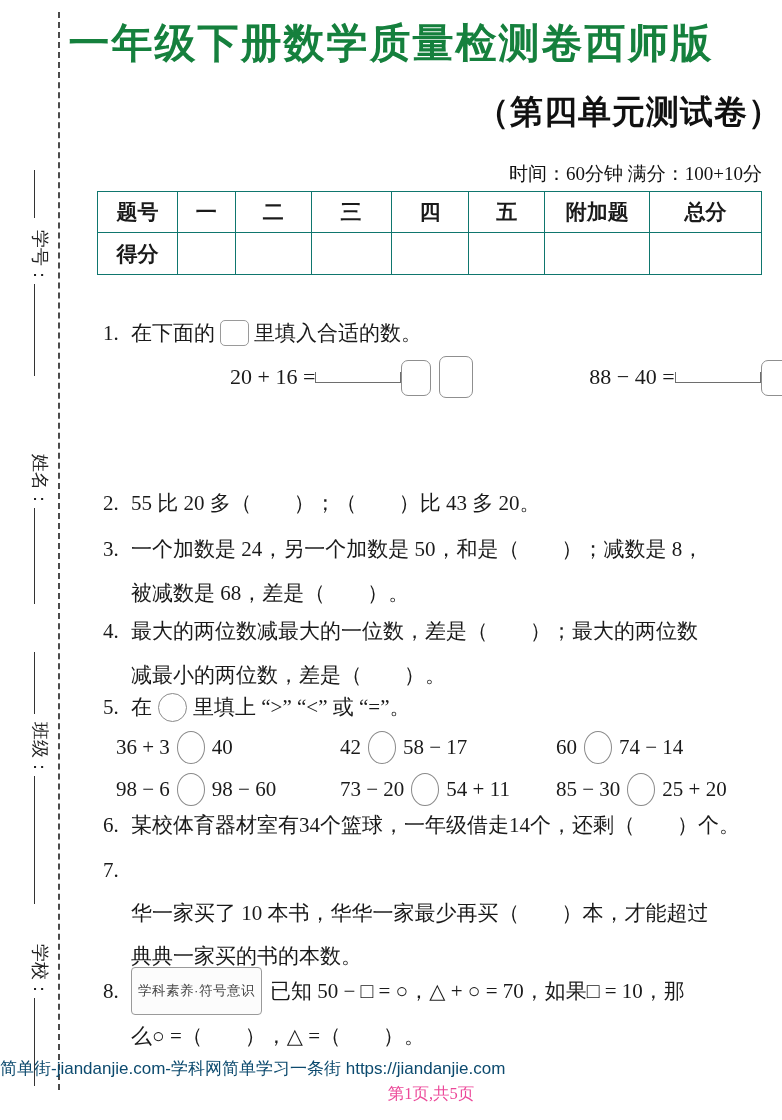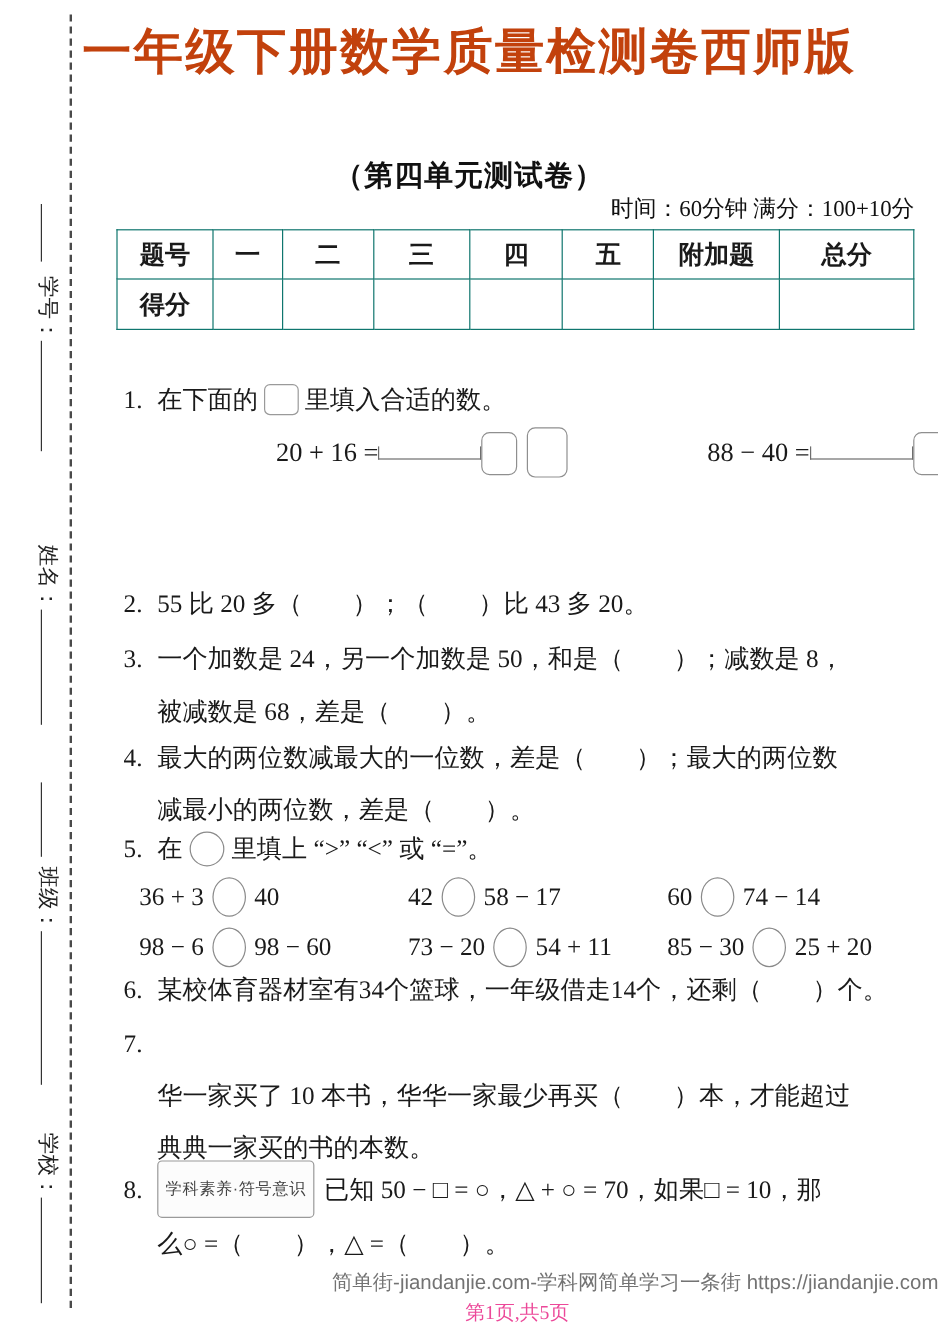--- a/index.html
+++ b/index.html
@@ -18,25 +18,25 @@
     position:absolute; left:0; top:0; width:920px; height:34px;
     transform:translate(52px,170px) rotate(90deg); transform-origin:0 0;
     font-family:"Liberation Sans","DejaVu Sans",sans-serif;
     font-size:18px; color:#222; white-space:nowrap; display:flex; align-items:baseline;
   }
   .u-line { display:inline-block; border-bottom:1.6px solid #333; height:15px; }
   .seal-field { display:inline-flex; align-items:baseline; }
   
   #page-title {
     position:absolute; left:0; top:16px; width:100%; text-align:center;
-    font-size:41px; font-weight:700; letter-spacing:2px; color:#c2410c;
+    font-size:41px; font-weight:700; letter-spacing:2px; color:#15803d;
   }
   #page-subtitle {
-    position:absolute; left:0; top:90px; width:100%; text-align:center;
-    font-size:24px; font-weight:600; letter-spacing:1px; color:#111;margin-top:40px;
+    position:absolute; left:0; top:90px; width:100%; text-align:right;
+    font-size:33px; font-weight:600; letter-spacing:1px; color:#111;
   }
   
   #main { position:absolute; left:88px; top:0; width:680px; height:1120px; }
   #meta-line {
     position:absolute; top:161px; right:6px; font-size:19px; color:#111;
     font-family:"Liberation Serif","DejaVu Serif",serif;
   }
   #score-table { position:absolute; top:191px; left:9px; width:665px; border-collapse:collapse; }
   #score-table td {
     border:1px solid #0f766e; text-align:center; vertical-align:middle;
@@ -80,22 +80,22 @@
              display:grid; grid-template-columns:224px 216px auto; row-gap:9px; }
   .cmp { display:flex; align-items:center; font-size:21px; white-space:nowrap; }
   .cmp-circle { width:28px; height:33px; border:1.5px solid #8a8a8a; border-radius:50%;
                 margin:0 7px; flex:none; }
   
   .tag-badge { display:inline-block; border:1px solid #9a9a9a; border-radius:4px;
                padding:1px 6px 2px; font-size:13.5px; color:#444; background:#fcfcfc;
                font-family:"Liberation Sans","DejaVu Sans",sans-serif; margin-right:8px;
                vertical-align:2px; letter-spacing:.5px; }
   
-  #footer-brand { position:absolute; left:0; top:1057px; width:100%; text-align:right;
-                  font-size:17px; color:#737373;
+  #footer-brand { position:absolute; left:0; top:1057px; width:100%; text-align:left;
+                  font-size:17px; color:#0c4a6e;
                   font-family:"Liberation Sans","DejaVu Sans",sans-serif; }
   #footer-page { position:absolute; left:0; top:1083px; width:100%; text-align:center;
                  font-size:16.5px; color:#ec4899;margin-left:40px; }
 </style>
 </head>
 <body>
 
 <div id="paper">
 
   <div id="seal-dash"></div>

